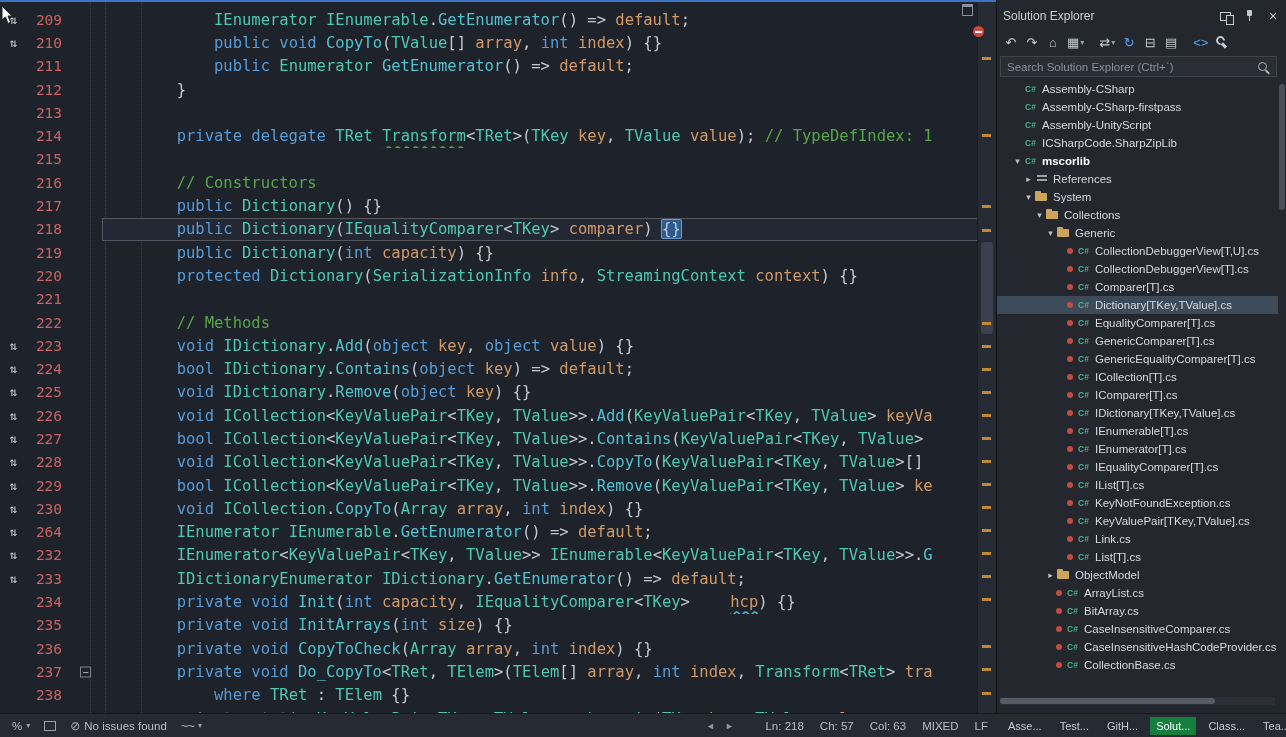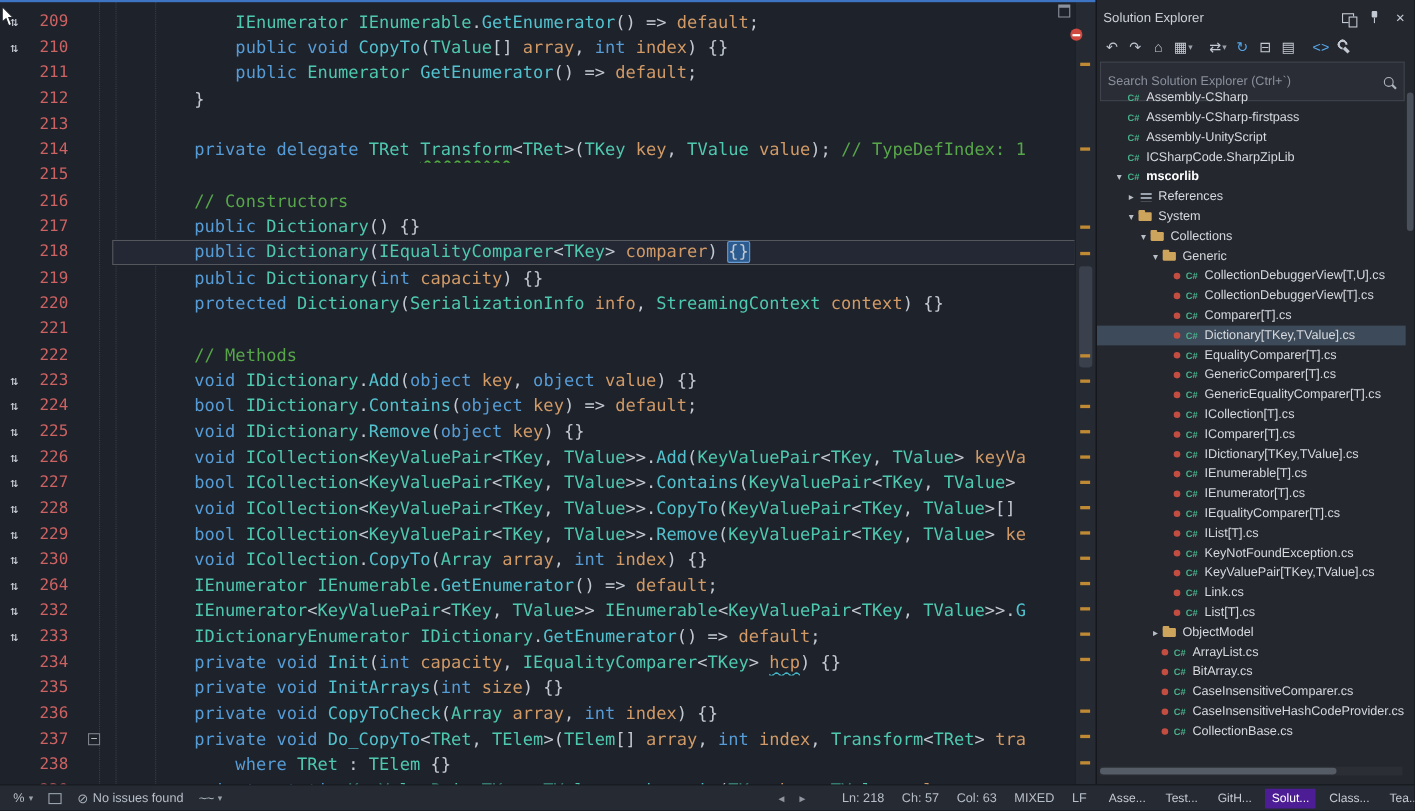--- a/index.html
+++ b/index.html
@@ -14,21 +14,21 @@
   .ln-num{width:46px;flex:none;text-align:center;color:#cc6262;font-size:14.5px;}
   .ln-marg{width:30px;flex:none;position:relative;height:100%;}
   .fold{position:absolute;left:8px;top:50%;transform:translateY(-50%);width:11px;height:11px;border:1px solid #7e828a;color:#c8c8c8;font-size:10px;line-height:10px;text-align:center;background:#1e222b;box-sizing:border-box;z-index:3;}
   .ln-code{flex:1;white-space:pre;overflow:hidden;margin-right:18px;height:100%;display:flex;align-items:center;}
   .line.cur .ln-code{box-shadow:inset 0 0 0 1px #54575c;background:#232834;}
   .tk{white-space:pre;}
   .tk.k{color:#569cd6}.tk.t{color:#4ec9b0}.tk.m{color:#52c2ce}
   .tk.p{color:#d19a66}.tk.l{color:#d19a66}.tk.c{color:#57a64a}
   .tk.o{color:#c3c9d1}.tk.s{color:#d4d4d4}
   .tk.g{text-decoration:#4fae3f wavy underline;text-underline-offset:4px;}
-  .tk.u{text-decoration:#45b8c9 wavy underline;text-underline-offset:3px;}
+  .tk.u{text-decoration:#45b8c9 wavy underline;text-underline-offset:3px;margin-left:31px;}
   .tk.sel{background:#2c5c8f;box-shadow:0 0 0 1px #6a9bd0;border-radius:1px;}
   .mguide{position:absolute;top:0;bottom:0;left:90px;border-left:1px dotted #3a3f4b;z-index:1;}
   .iguide1{position:absolute;top:0;bottom:0;left:105px;border-left:1px dotted #3a3f4b;z-index:1;}
   .iguide2{position:absolute;top:0;bottom:0;left:141px;border-left:1px dotted #3a3f4b;z-index:1;}
   .scrollcol{position:absolute;right:0;top:2px;bottom:0;width:18px;background:#262a33;border-left:1px solid #1b1e25;z-index:5;}
   .scrollcol .thumb{position:absolute;left:3px;width:12px;top:240px;height:92px;background:#3a404c;border-radius:3px;}
   .scrollcol .mark{position:absolute;left:4px;width:9px;height:3px;background:#c08a35;}
   .errbadge{position:absolute;right:12px;top:26px;width:11px;height:11px;border-radius:50%;background:#cf4940;z-index:7;}
   .errbadge::after{content:'';position:absolute;left:2px;top:4.5px;width:7px;height:2px;background:#fff;}
   .spliticon{position:absolute;right:23px;top:4px;width:9px;height:8px;border:1px solid #8b919c;border-top-width:3px;z-index:7;}
@@ -46,21 +46,21 @@
   .pinico::after{content:'';position:absolute;top:6px;left:4.5px;width:1.5px;height:5px;background:#c3c9d2;}
   .closeico{font-size:14px;line-height:14px;}
   .panel-toolbar{position:absolute;left:0;top:30px;right:0;height:24px;display:flex;align-items:center;gap:7px;padding:0 7px;}
   .ti{color:#c3c9d2;font-size:13px;min-width:14px;text-align:center;display:inline-flex;align-items:center;justify-content:center;}
   .ti.blue{color:#55a6e8;}
   .ti .caret{font-size:8px;color:#9aa0aa;margin-left:1px;}
   .ti.gap{margin-left:8px;}
   .wrench{position:relative;width:14px;height:14px;}
   .wrench::before{content:'';position:absolute;left:1px;top:1px;width:5px;height:5px;border:2px solid #c3c9d2;border-radius:50%;border-right-color:transparent;transform:rotate(45deg);}
   .wrench::after{content:'';position:absolute;left:7px;top:7px;width:6px;height:2.5px;background:#c3c9d2;transform:rotate(45deg);transform-origin:left center;}
-  .panel-search{position:absolute;left:3px;top:56px;right:9px;height:36px;background:#2a2d35;border:1px solid #3f434c;display:flex;align-items:center;box-sizing:border-box;justify-content:center;}
+  .panel-search{position:absolute;left:3px;top:56px;right:9px;height:21px;background:#2a2d35;border:1px solid #3f434c;display:flex;align-items:center;box-sizing:border-box;justify-content:center;}
   .panel-search input{flex:1;background:transparent;border:0;outline:0;color:#c8cdd4;font-size:11.5px;font-family:"Liberation Sans",sans-serif;padding:0 6px;}
   .panel-search input::placeholder{color:#8a919c;}
   .mag{width:7px;height:7px;border:1.5px solid #aeb4bd;border-radius:50%;position:relative;margin-right:9px;flex:none;}
   .mag::after{content:'';position:absolute;width:5px;height:1.5px;background:#aeb4bd;transform:rotate(45deg);right:-4px;bottom:-2px;}
   .tree{position:absolute;left:0;top:80px;right:8px;height:616px;overflow:hidden;}
   .trow{height:18px;display:flex;align-items:center;font-size:11.5px;white-space:nowrap;color:#d6d9de;}
   .trow.sel{background:#3d4a59;}
   .arrow{width:11px;flex:none;color:#b8bec7;font-size:9px;text-align:center;}
   .dot{width:6px;height:6px;border-radius:50%;background:#c44d42;margin-right:3px;flex:none;}
   .ico{width:15px;height:12px;display:inline-flex;align-items:center;justify-content:center;margin-right:4px;flex:none;position:relative;}
@@ -80,21 +80,21 @@
   .sb-left{position:absolute;left:8px;top:0;height:100%;display:flex;align-items:center;gap:14px;}
   .sb-item{display:inline-flex;align-items:center;gap:4px;}
   .caret{font-size:8px;color:#9aa0aa;}
   .sbbox{width:10px;height:8px;border:1px solid #9aa3ad;display:inline-block;}
   .noissue{font-size:12px;color:#a8b0ba;}
   .squig{font-size:13px;color:#a8b0ba;letter-spacing:-1px;}
   .sb-arrows{position:absolute;left:706px;top:0;height:100%;display:flex;align-items:center;gap:10px;color:#8f96a0;font-size:9px;}
   .sb-right{position:absolute;right:298px;top:0;height:100%;display:flex;align-items:center;gap:16px;}
   .sb-tabs{position:absolute;left:1002px;top:0;height:100%;display:flex;align-items:center;gap:6px;font-size:11px;}
   .btab{padding:3px 6px;color:#c6cbd3;}
-  .btab.active{background:#4c1d95;color:#ffffff;border-radius:1px;text-align:center;}
+  .btab.active{background:#15803d;color:#ffffff;border-radius:1px;text-align:center;}
 </style>
 </head>
 <body>
 
 <div class="app">
 
   <div class="editor">
     <div class="topline"></div>
     <div class="mguide"></div>
     <div class="iguide1"></div>

